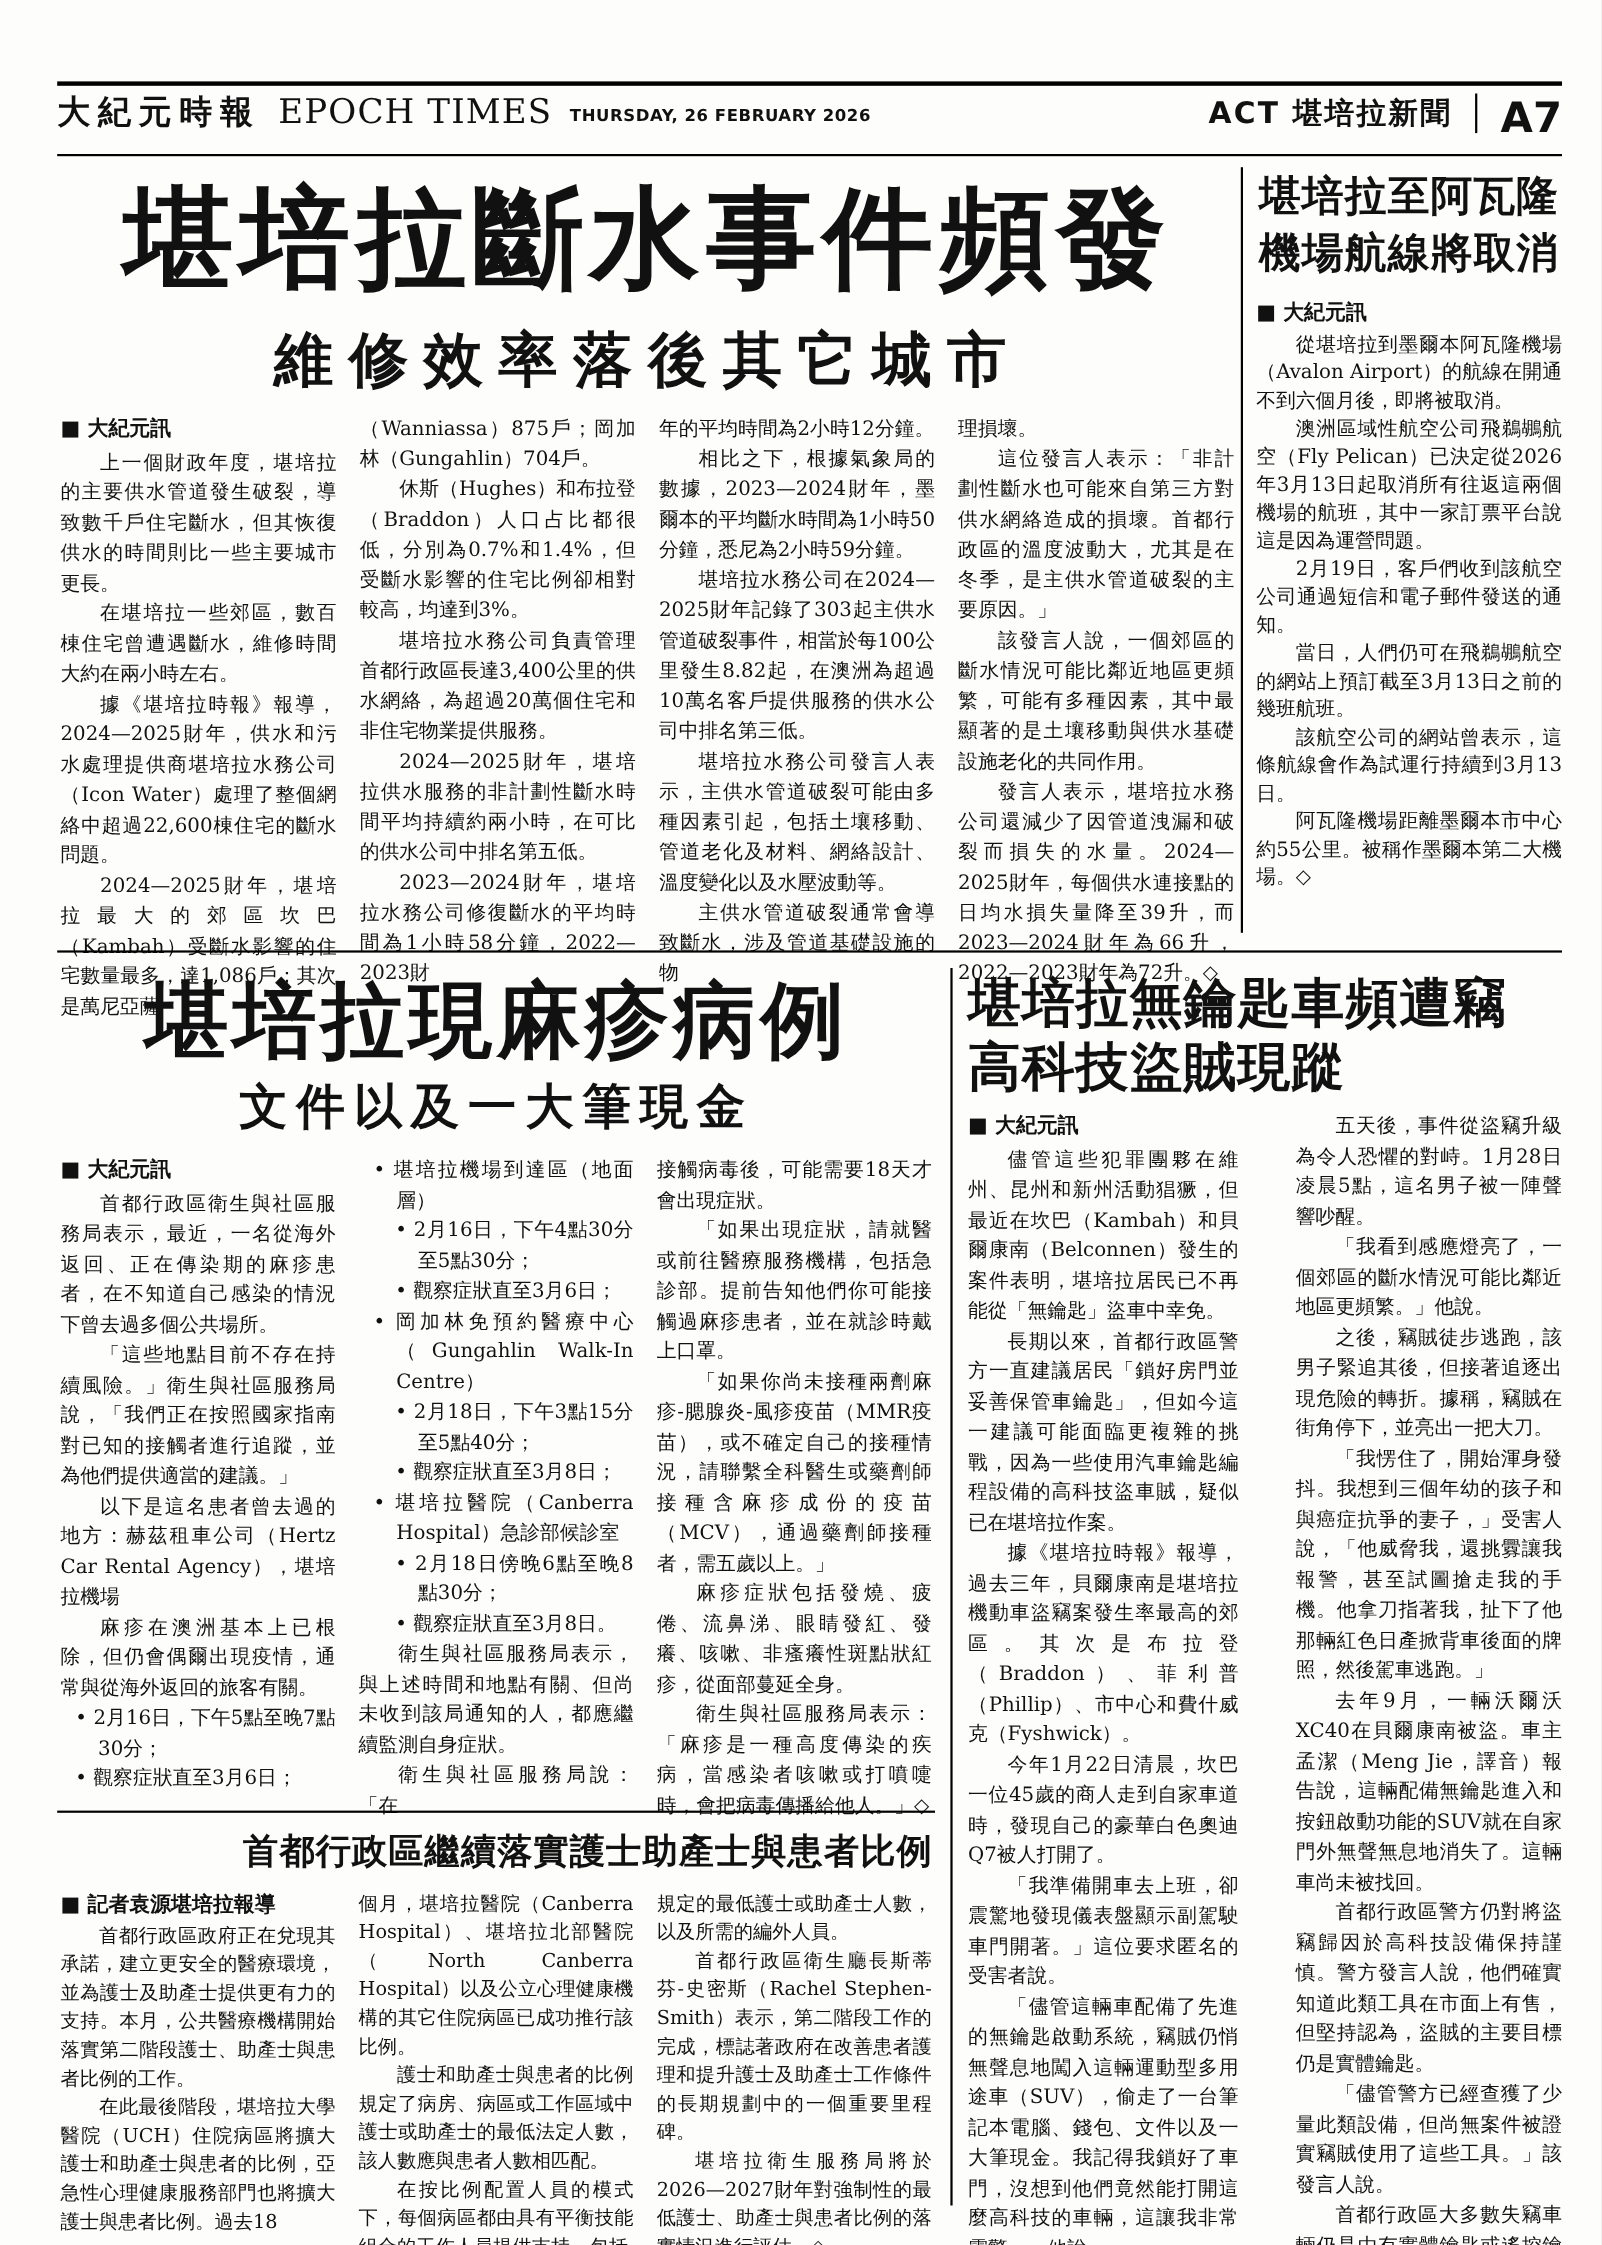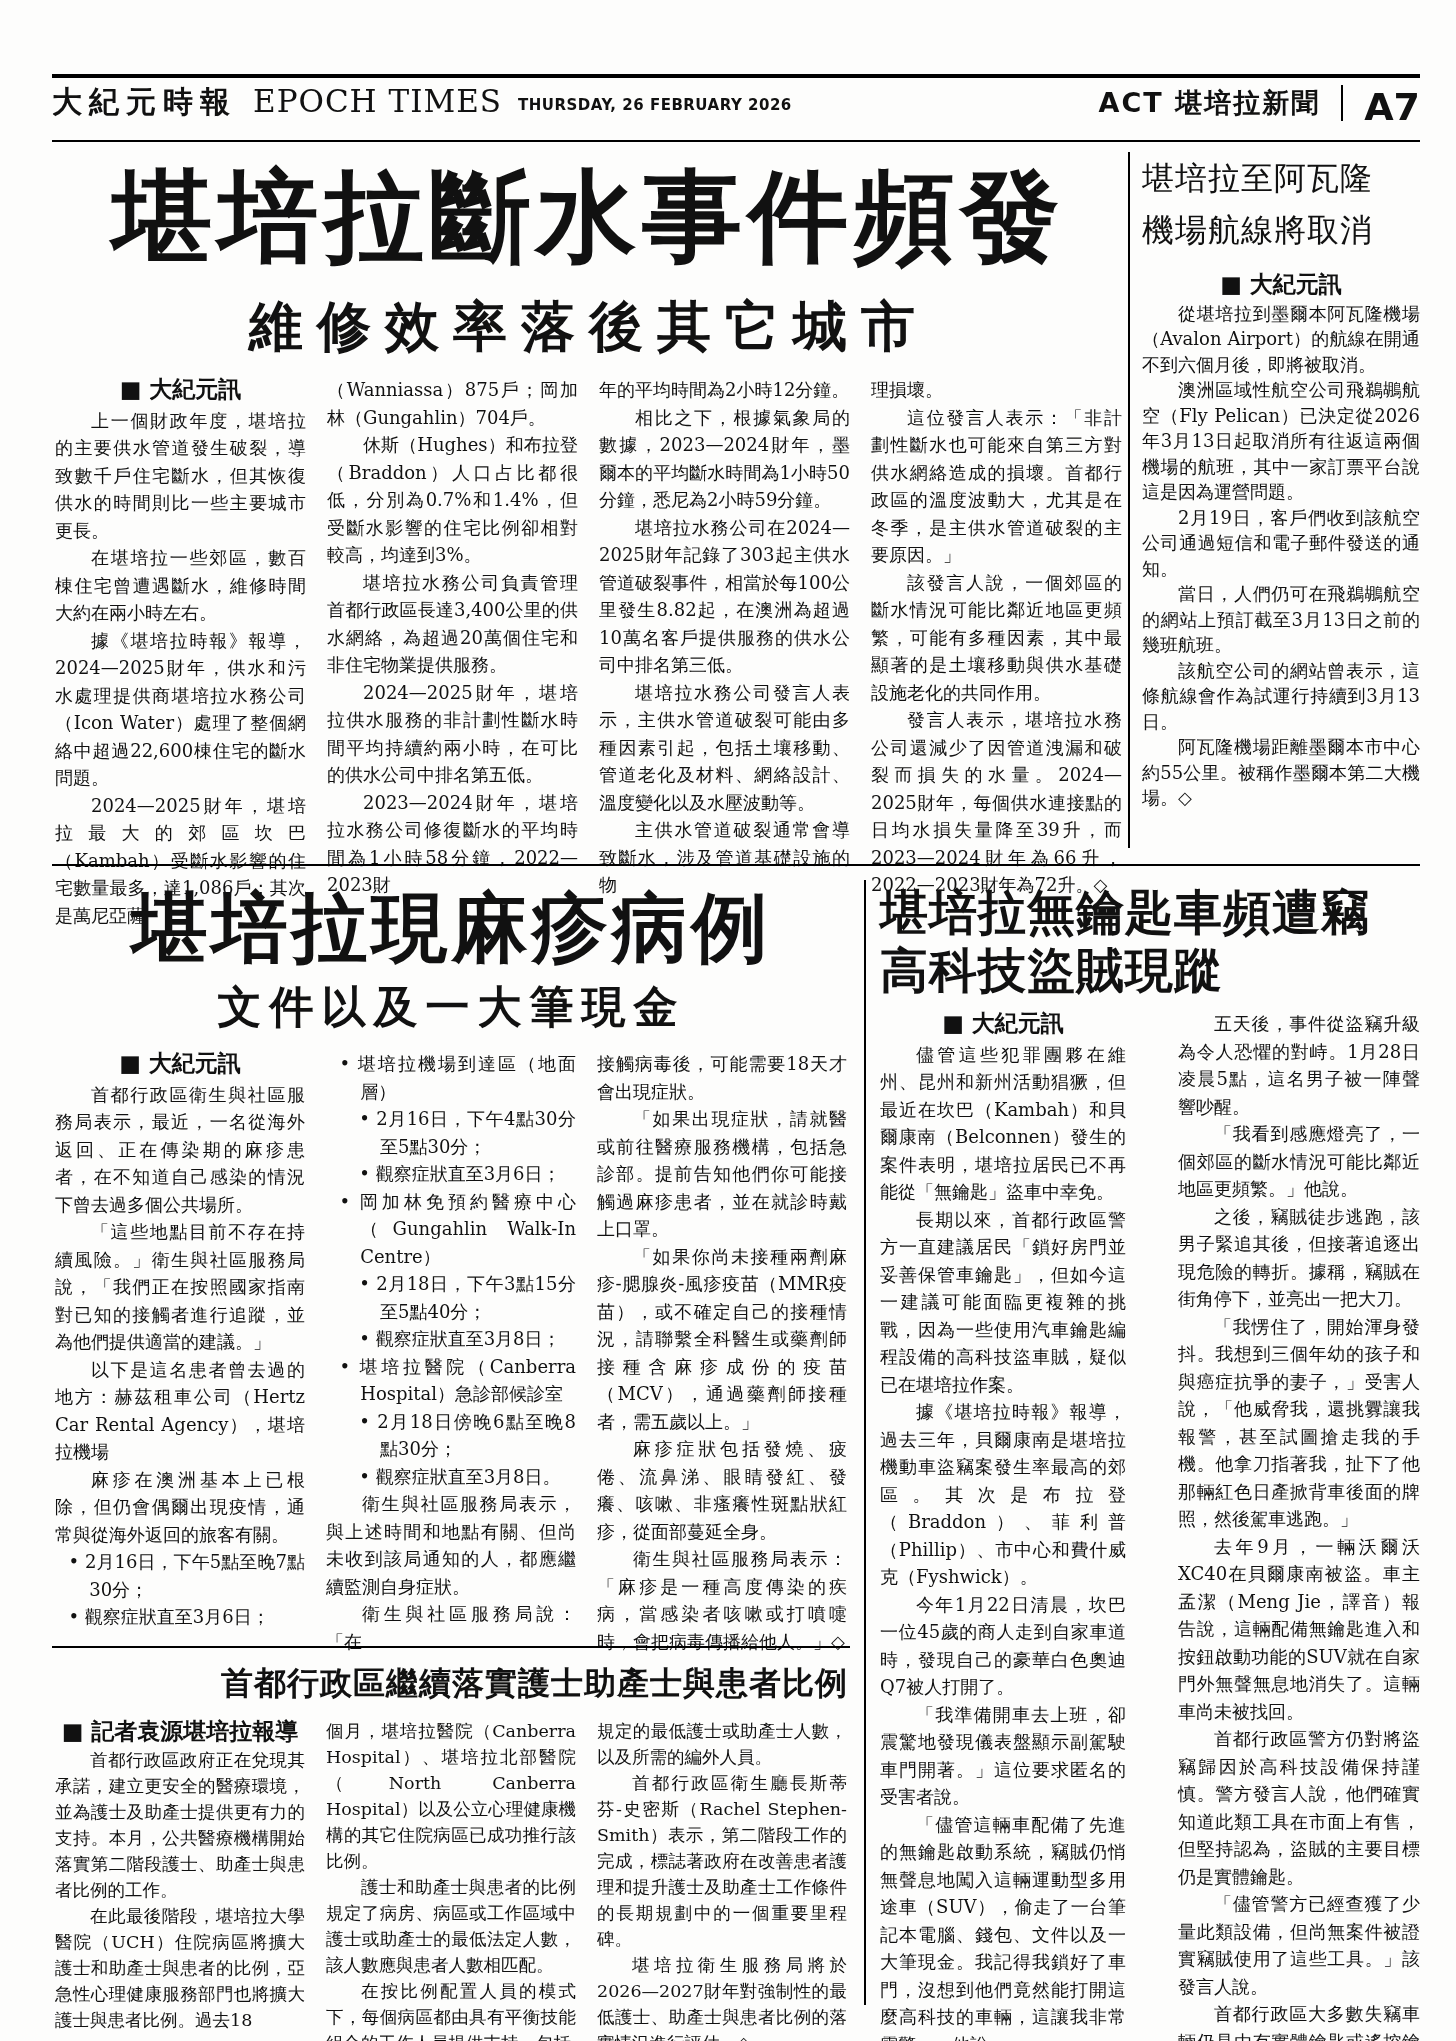--- a/index.html
+++ b/index.html
@@ -24,36 +24,36 @@
   .mast-divider{display:inline-block;width:2px;height:36px;background:#000;}
   .page-no{font-family:"DejaVu Sans","Liberation Sans",sans-serif;font-weight:900;font-size:38px;}
 
   
   .p{margin:0;text-align:justify;}
   .p.para{text-indent:2em;}
   .p.cont{text-indent:0;}
   .p.bullet{padding-left:1.9em;text-indent:-1.15em;}
   .p.sub{padding-left:3em;text-indent:-1.15em;}
   .p.byline{font-family:"DejaVu Sans","Liberation Sans",sans-serif;font-weight:700;
-            font-size:23px;text-indent:0;text-align:center;margin-bottom:3px;}
+            font-size:19px;text-indent:0;text-align:left;margin-bottom:3px;}
   .cols{display:flex;}
 
   
   .water{position:absolute;left:55px;top:146px;width:1068px;}
   .water h1{margin:0;font-size:100px;line-height:140px;font-weight:900;text-align:center;
             letter-spacing:6px;font-family:"DejaVu Serif","Liberation Serif",serif;}
   .water h2{margin:4px 0 0 0;font-size:54px;line-height:72px;font-weight:700;text-align:center;
             letter-spacing:14px;font-family:"DejaVu Serif","Liberation Serif",serif;}
   .water .cols{gap:21px;margin-top:14px;}
   .water .col{width:251px;font-size:18px;line-height:27.5px;}
 
   
   .avalon{position:absolute;left:1142px;top:152px;width:278px;}
-  .avalon h2{margin:0;font-family:"DejaVu Sans","Liberation Sans",sans-serif;font-weight:400;
-             font-size:32px;line-height:52px;letter-spacing:1px;}
+  .avalon h2{margin:0;font-family:"DejaVu Sans","Liberation Sans",sans-serif;font-weight:700;
+             font-size:38px;line-height:52px;letter-spacing:1px;text-align:center;}
   .avalon .body{margin-top:16px;font-size:18px;line-height:25.5px;}
 
   
   .measles{position:absolute;left:55px;top:880px;width:793px;}
   .measles h1{margin:0;font-family:"DejaVu Sans","Liberation Sans",sans-serif;font-weight:900;
               font-size:76px;line-height:96px;text-align:center;letter-spacing:4px;}
   .measles h2{margin:0;font-family:"DejaVu Sans","Liberation Sans",sans-serif;font-weight:700;
               font-size:44px;line-height:62px;text-align:center;letter-spacing:8px;}
   .measles .cols{gap:21px;margin-top:12px;}
   .measles .col{width:250px;font-size:18px;line-height:27.5px;}

